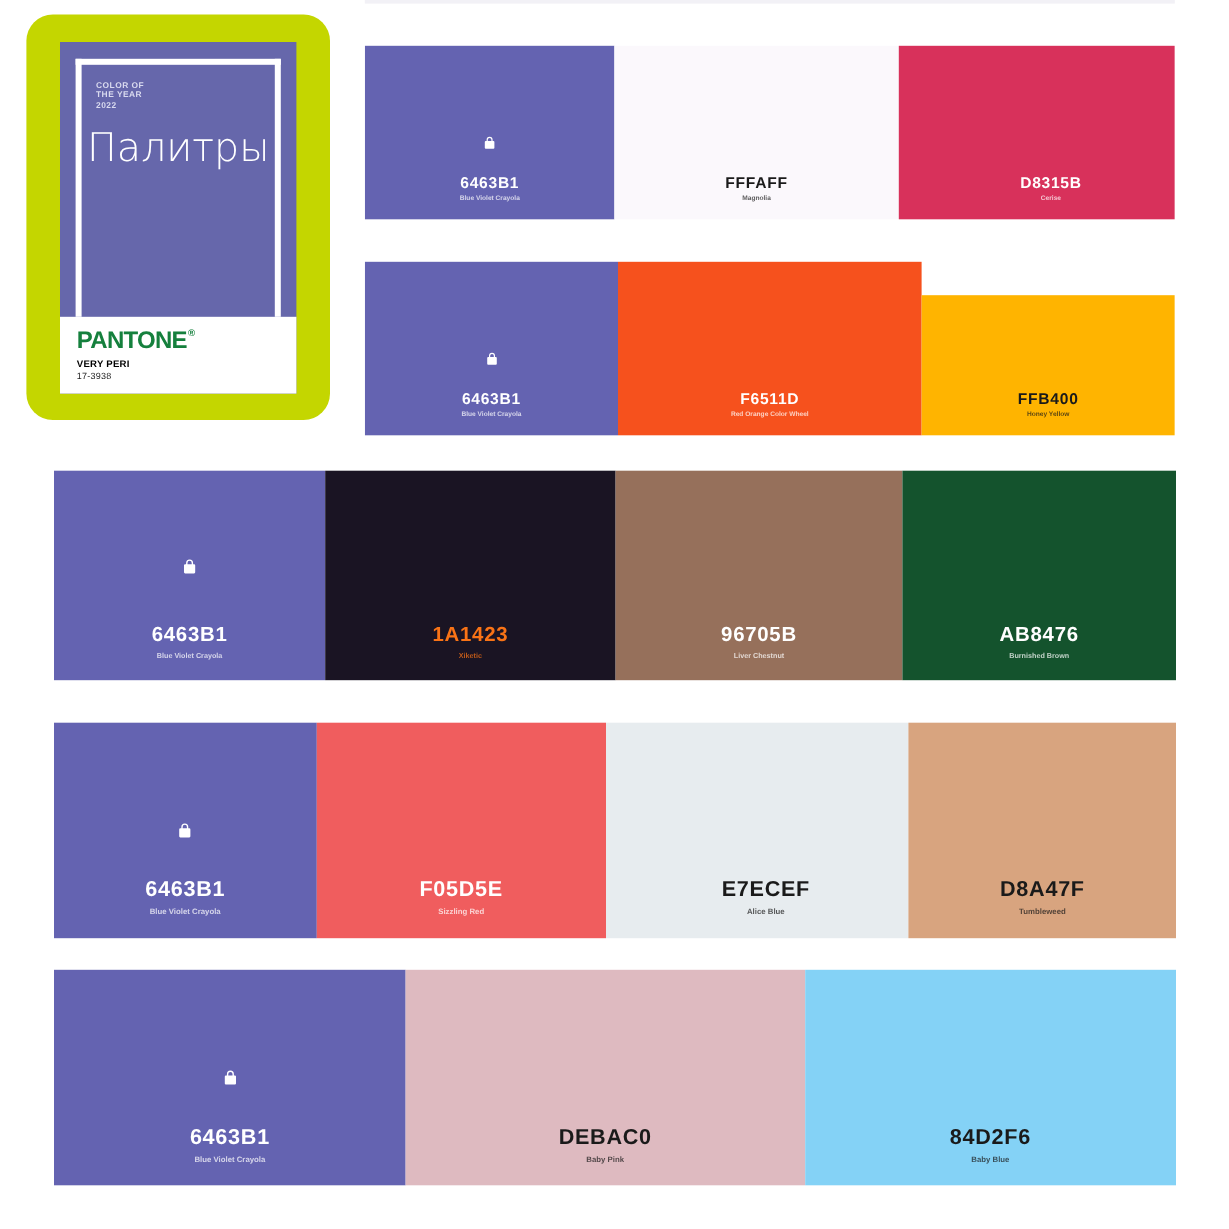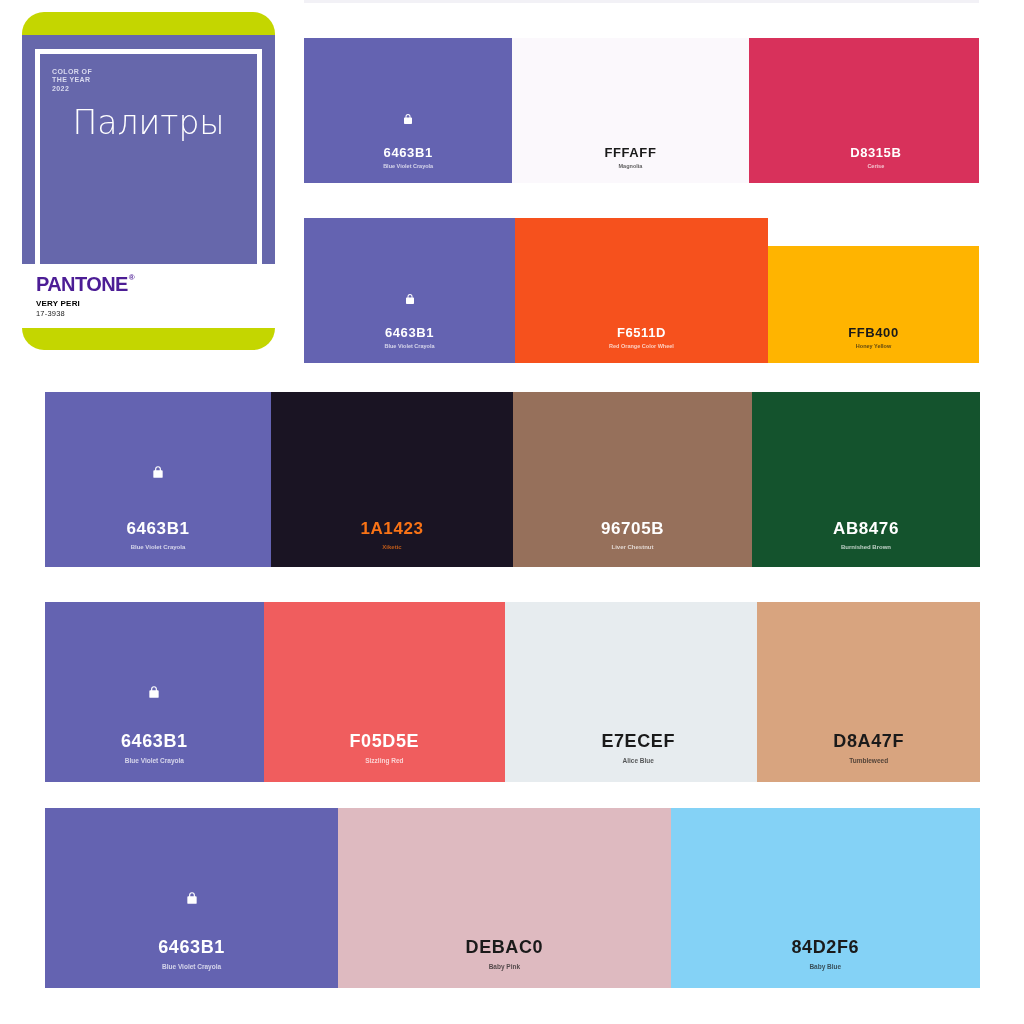--- a/index.html
+++ b/index.html
@@ -37,21 +37,21 @@
     left: 22px; top: 12px;
     width: 253px; height: 338px;
     background: #c4d600;
     border-radius: 22px;
     box-sizing: border-box;
     display: flex;
     align-items: center;
     justify-content: center;
   }
   .pantone-card {
-    width: 253px;
+    width: 197px;
     height: 293px;
     background: #6667ab;
     box-sizing: border-box;
     padding: 14px 13px 0 13px;
     display: flex;
     flex-direction: column;
     position: relative;
   }
   .pantone-inner {
     flex: 1 1 auto;
@@ -89,21 +89,21 @@
     margin: 0 -13px 0 -13px;
     padding: 10px 14px 14px 14px;
     box-sizing: border-box;
     height: 64px;
   }
   .pantone-word {
     font-family: "Liberation Sans", sans-serif;
     font-weight: 700;
     font-size: 20px;
     letter-spacing: -0.6px;
-    color: #4c1d95;
+    color: #15803d;
     line-height: 1;
     display: flex;
     align-items: flex-start;
   }
   .pantone-word .reg {
     font-size: 8px;
     line-height: 1;
     position: relative;
     top: 0px;
     margin-left: 1px;

